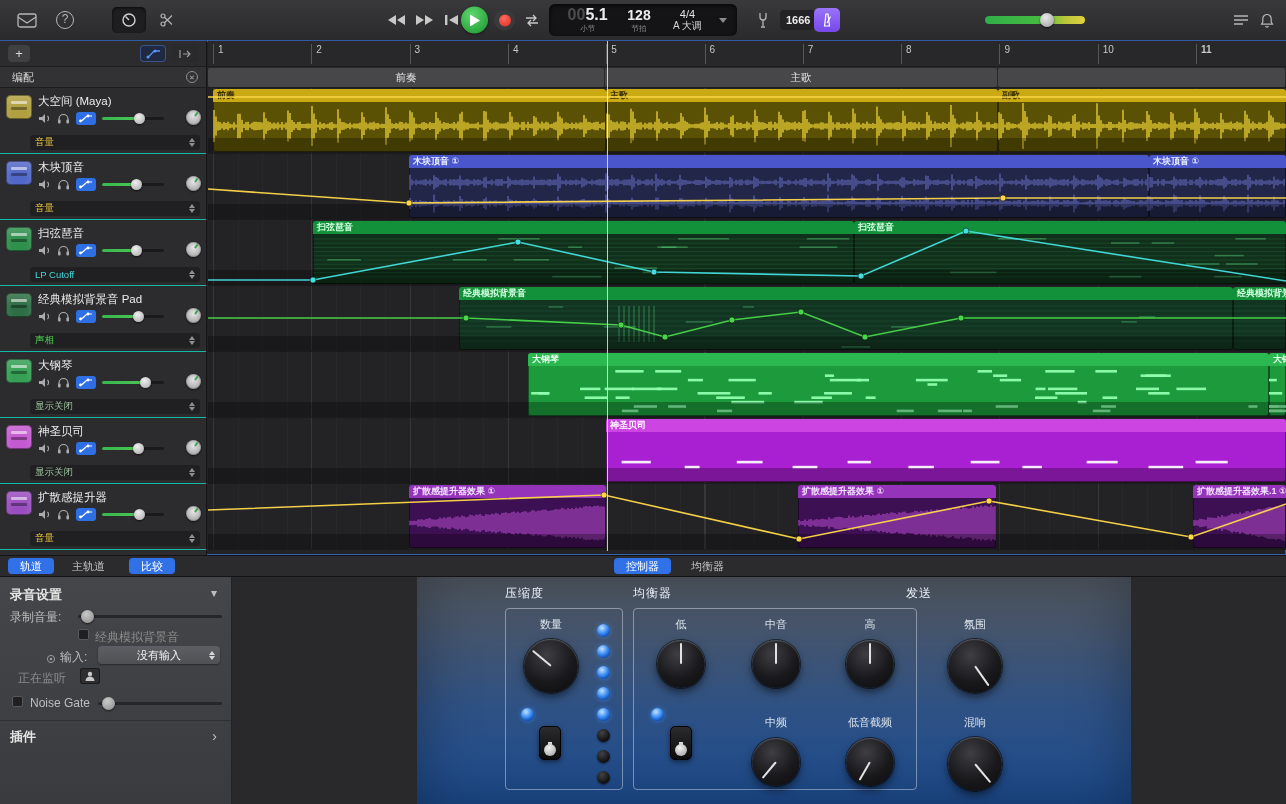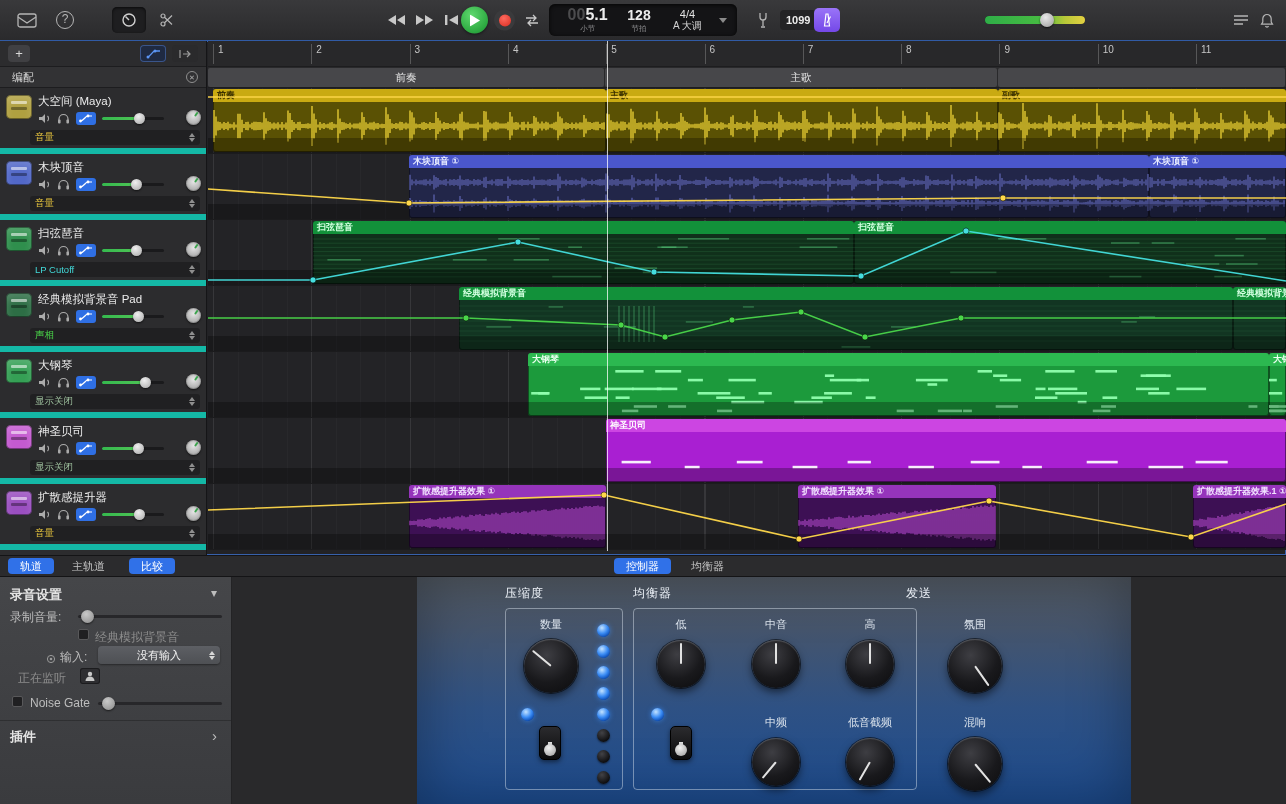--- a/index.html
+++ b/index.html
@@ -51,21 +51,21 @@
   .hdrtop{position:relative;height:26px;border-bottom:1px solid #1d1d1f;}
   .addtrk{position:absolute;left:8px;top:4px;width:22px;height:17px;border:none;border-radius:4px;
     background:#404043;color:#d8d8d8;font-size:13px;line-height:15px;}
   .hbt{position:absolute;top:4px;width:26px;height:17px;border:none;border-radius:4px;
     background:#2a2a2c;display:flex;align-items:center;justify-content:center;}
   .hbt.active{background:#1f2a42;box-shadow:inset 0 0 0 1px #3a558a;}
   .arrhdr{position:relative;height:21px;background:#323234;border-bottom:1px solid #1d1d1f;
     display:flex;align-items:center;padding:0 8px 0 12px;font-size:11px;color:#d8d8d8;}
   .arrclose{margin-left:auto;width:12px;height:12px;border:1px solid #8f8f8f;border-radius:50%;
     font-size:7px;line-height:11px;text-align:center;color:#b0b0b0;}
-  .trk{position:relative;height:66px;border-bottom:6px solid #14b8a6;}
+  .trk{position:relative;height:66px;border-bottom:1px solid #14b8a6;}
   .ticon{position:absolute;left:6px;top:7px;width:26px;height:24px;border-radius:5px;
     box-shadow:inset 0 0 0 1px rgba(0,0,0,.4),inset 0 6px 8px rgba(255,255,255,.18);}
   .ticon::after{content:'';position:absolute;left:5px;top:6px;right:5px;height:3px;
     background:rgba(255,255,255,.55);border-radius:1px;box-shadow:0 6px 0 rgba(0,0,0,.35);}
   .tname{position:absolute;left:38px;top:6px;right:6px;font-size:11.5px;color:#ececec;
     white-space:nowrap;overflow:hidden;}
   .tctr{position:absolute;left:38px;top:24px;display:flex;align-items:center;gap:6px;}
   .cic{display:flex;align-items:center;}
   .abtn{width:20px;height:13px;border-radius:3px;background:#2f6fe4;
     display:flex;align-items:center;justify-content:center;}
@@ -238,21 +238,21 @@
       <svg width="8" height="5" style="margin-left:4px">
           <path d="M0 0 L4 5 L8 0 Z" fill="#8a8a8a"></path>
         </svg>
     </div>
 
     <div class="tbi" style="left:750px">
       <svg width="12" height="16" viewBox="0 0 12 16" fill="none" stroke="#b5b5b5" stroke-width="1.3">
           <path d="M3 1 v4 a3 3 0 0 0 6 0 V1 M6 8 v6 M4 15 h4"></path>
         </svg>
     </div>
-    <div class="countin">1099</div>
+    <div class="countin">1666</div>
     <div class="metro">
       <svg width="12" height="14" viewBox="0 0 12 14" fill="none" stroke="#fff" stroke-width="1.2">
           <path d="M3.5 13 L5 1 h2 L8.5 13 Z"></path>
           <path d="M6 10 L9.5 3.5"></path>
         </svg>
     </div>
 
     <div class="mv">
       <span class="mvfill"></span>
       <span class="mvknob" style="left: 62%;"></span>
@@ -566,21 +566,21 @@
           <span class="barnum" style="left: 5px;">1</span>
           <span class="barnum" style="left: 103.3px;">2</span>
           <span class="barnum" style="left: 201.6px;">3</span>
           <span class="barnum" style="left: 299.9px;">4</span>
           <span class="barnum" style="left: 398.2px;">5</span>
           <span class="barnum" style="left: 496.5px;">6</span>
           <span class="barnum" style="left: 594.8px;">7</span>
           <span class="barnum" style="left: 693.1px;">8</span>
           <span class="barnum" style="left: 791.4px;">9</span>
           <span class="barnum" style="left: 889.7px;">10</span>
-          <span class="barnum" style="left: 988px;">11</span>
+          <span class="barnum" style="left: 988px; font-weight: bold;">11</span>
         </div>
       <div class="arrrow" id="arrRow">
           <div class="arrcell" style="left: 0px; width: 396px;">前奏</div>
           <div class="arrcell" style="left: 397px; width: 392px;">主歌</div>
           <div class="arrcell" style="left: 790px; width: 287px;"></div>
         </div>
       <div class="lanes" id="lanes">
           <div class="lane" style="top: 0px;">
             <div class="region" style="left: 5px; width: 393px; background: rgb(90, 81, 4);">
               <div class="rhd" style="background: rgb(201, 170, 18);">

